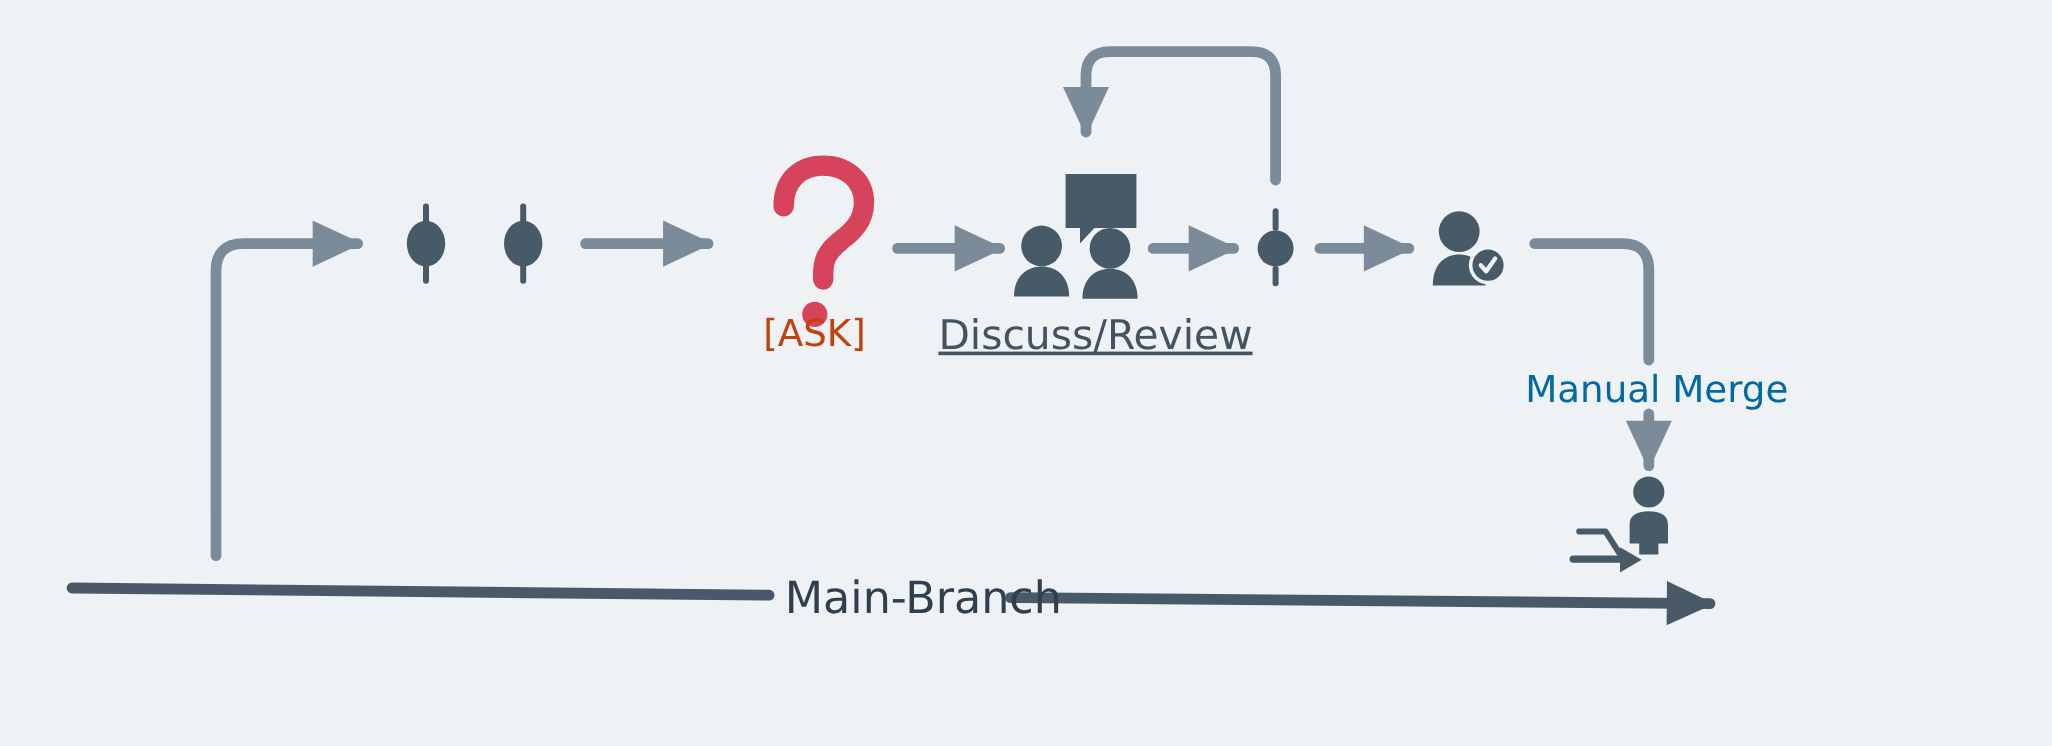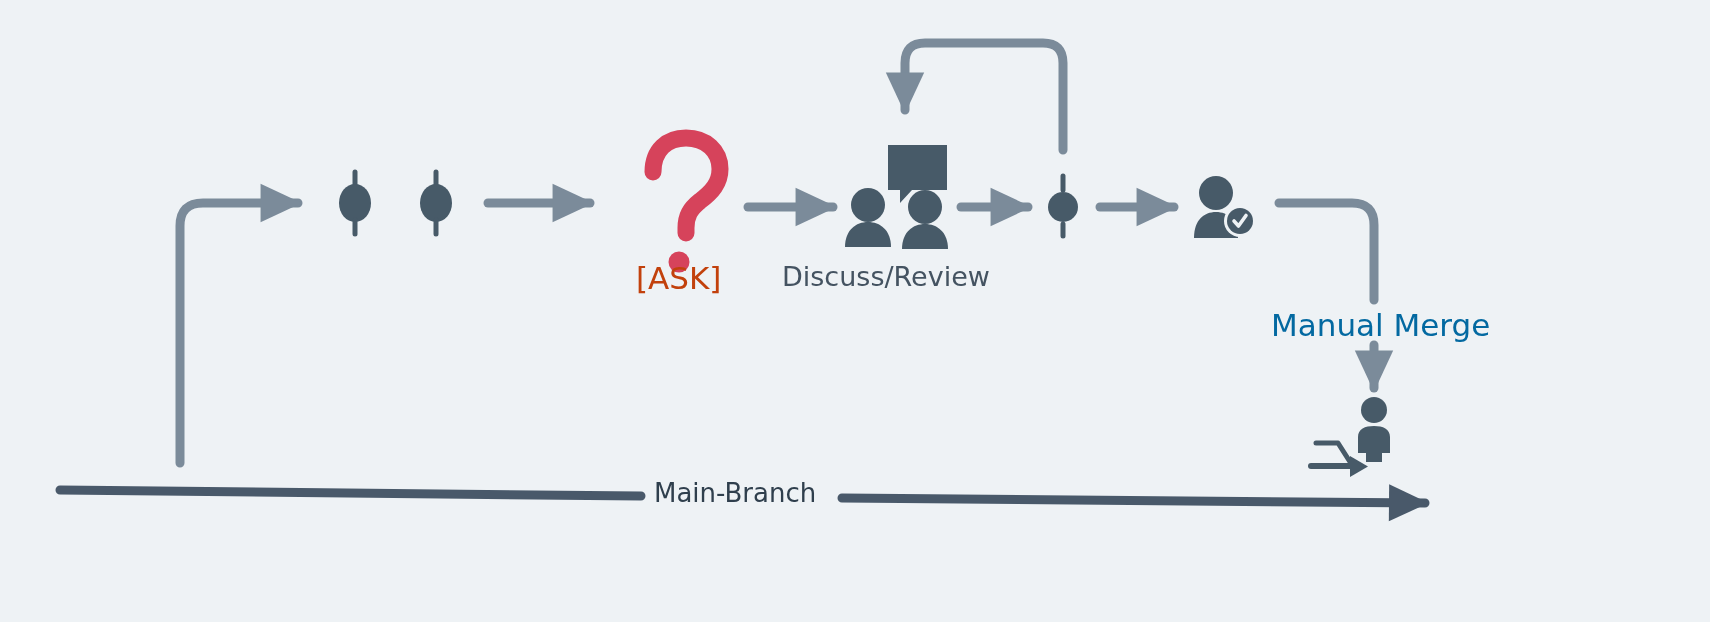--- a/index.html
+++ b/index.html
@@ -38,33 +38,34 @@
   }
   #label-ask {
     left: 636px;
     top: 263px;
     font-size: 31px;
     color: #c2410c;
   }
   #label-discuss {
     left: 782px;
     top: 263px;
-    font-size: 27px;
+    font-size: 34px;
     color: #445361;
+    text-decoration: underline;
   }
   #label-manual-merge {
     left: 1271px;
     top: 310px;
     font-size: 31px;
     color: #0369a1;
   }
   #label-main-branch {
     left: 654px;
     top: 480px;
-    font-size: 26px;
+    font-size: 37px;
     color: #2f3f4d;
   }
 </style>
 </head>
 <body>
 
 <div id="diagram-root">
 
   <svg class="canvas" viewBox="0 0 1710 622" xmlns="http://www.w3.org/2000/svg">
 

